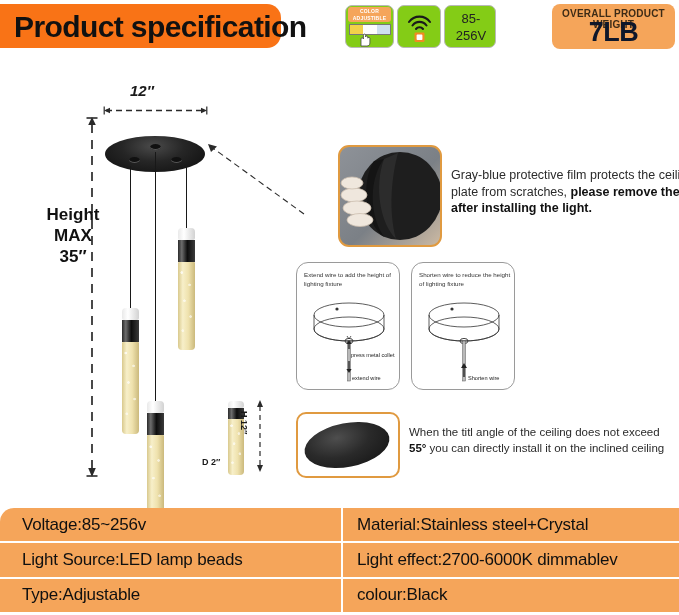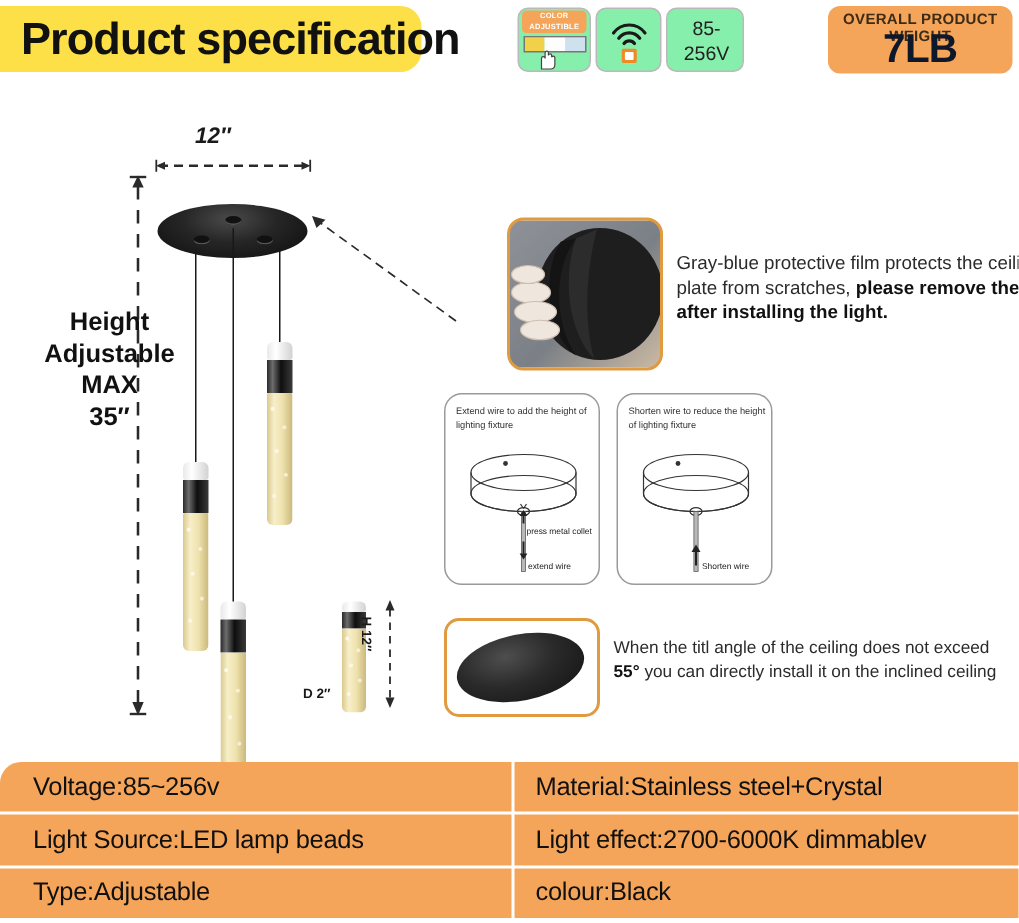--- a/index.html
+++ b/index.html
@@ -6,31 +6,31 @@
   body{
     width:679px;height:615px;position:relative;overflow:hidden;
     font-family:"Liberation Sans", sans-serif;color:#1a1a1a;
   }
 
   
   #header{position:absolute;left:0;top:0;width:679px;height:56px;}
 
   #title-badge{
     position:absolute;left:0;top:4px;width:281px;height:44px;
-    background:#fde047;border-radius:0 14px 14px 0;
+    background:#f97316;border-radius:0 14px 14px 0;
   }
   #title-text{
     position:absolute;left:14px;top:3px;width:262px;height:40px;
     font-size:30px;font-weight:bold;line-height:40px;color:#111;
     letter-spacing:-0.6px;white-space:nowrap;
     font-family:"Liberation Sans", sans-serif;
   }
 
   .hicon{
-    position:absolute;top:5px;height:43px;background:#86efac;
+    position:absolute;top:5px;height:43px;background:#84cc16;
     border:1px solid #b9b9b9;border-radius:7px;box-sizing:border-box;
   }
   #icon-color{left:345px;width:49px;padding:0;overflow:hidden;}
   #color-cap{
     position:absolute;left:2px;top:1px;width:43px;height:15px;
     background:#f5a55a;border-radius:3px;color:#fff;font-size:5px;
     font-weight:bold;text-align:center;line-height:7px;padding-top:1px;
     box-sizing:border-box;letter-spacing:.2px;
   }
   #color-cap span{display:block;}
@@ -259,21 +259,20 @@
   <svg id="height-arrow" viewBox="0 0 12 362">
     <line x1="6" y1="8" x2="6" y2="352" stroke="#2a2a2a" stroke-width="1.7" stroke-dasharray="9 7"></line>
     <path d="M6 1 L2.2 9 L9.8 9 Z" fill="#2a2a2a"></path>
     <path d="M6 361 L2.2 352 L9.8 352 Z" fill="#2a2a2a"></path>
     <line x1="0.5" y1="2" x2="11.5" y2="2" stroke="#2a2a2a" stroke-width="1.6"></line>
     <line x1="0.5" y1="360" x2="11.5" y2="360" stroke="#2a2a2a" stroke-width="1.6"></line>
   </svg>
 
   <div id="height-text">
     <div>Height</div>
-    <div>Adjustable</div>
     <div>MAX</div>
     <div>35″</div>
   </div>
 
   <div id="mini" class="pendant">
     <div class="p-cap" style="height:7px;"></div>
     <div class="p-collar" style="height:11px;"></div>
     <div class="p-rod" style="height:56px;"></div>
   </div>
   <svg id="mini-dim" viewBox="0 0 40 80">

